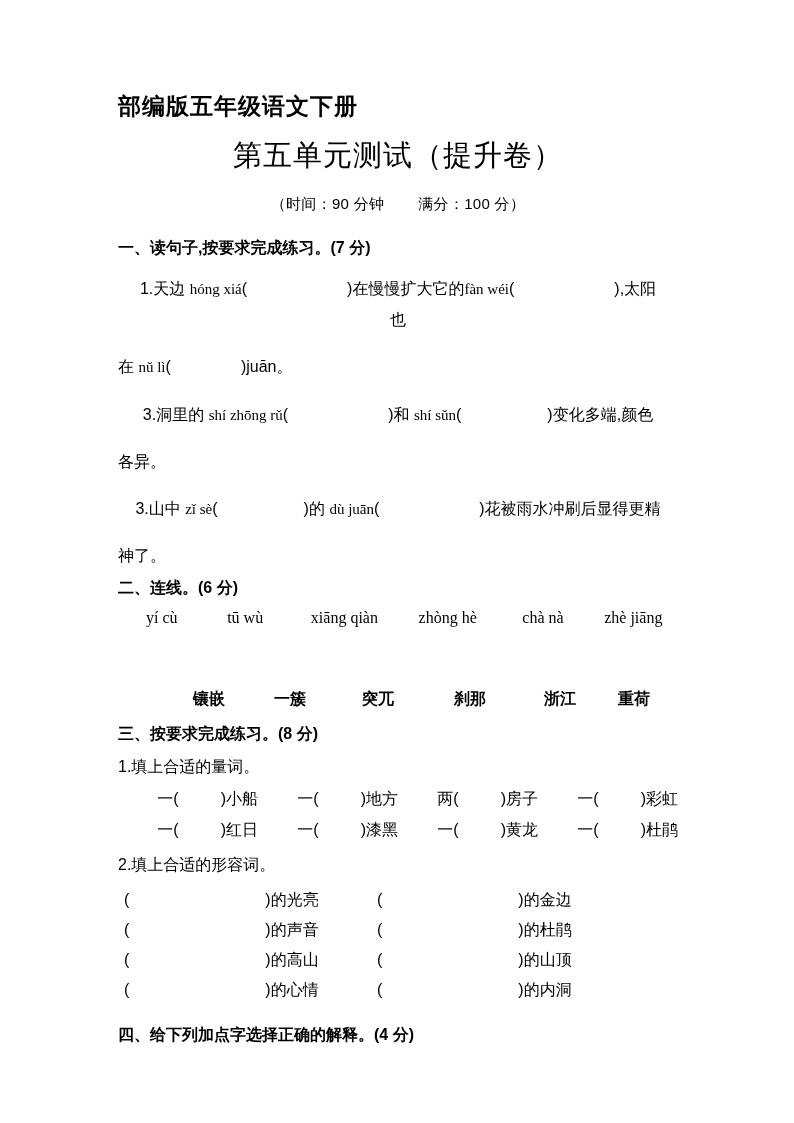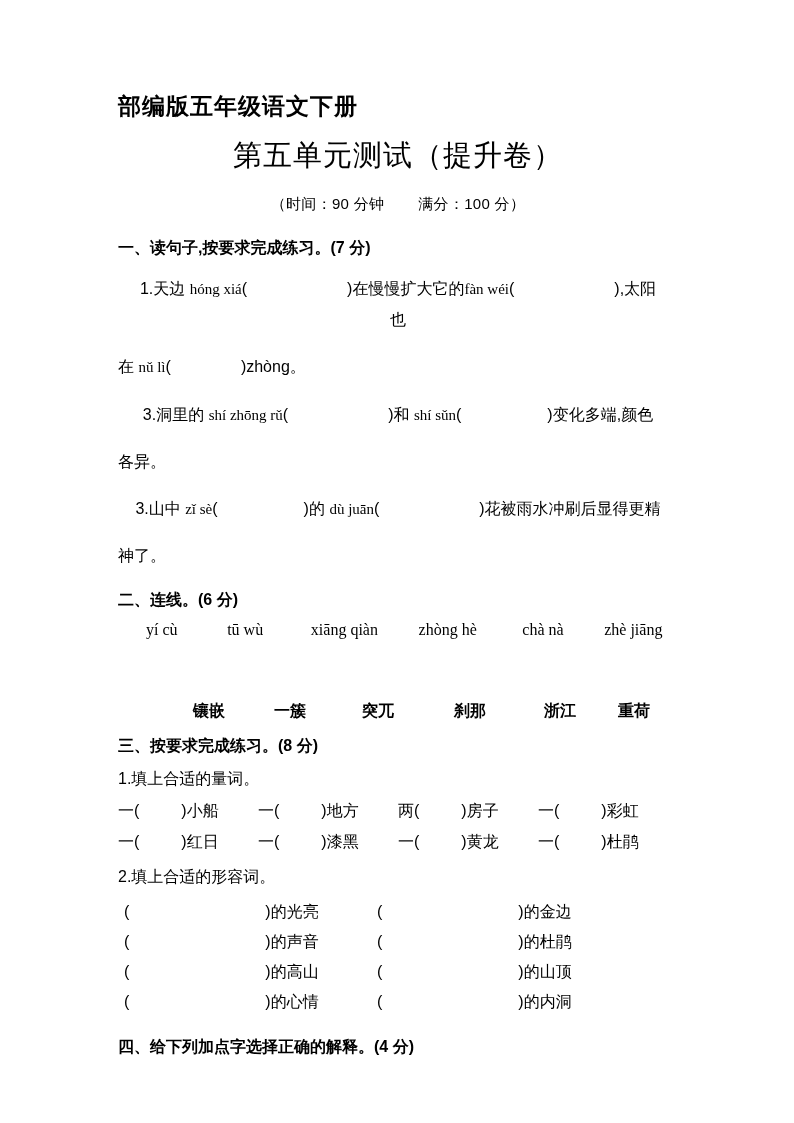--- a/index.html
+++ b/index.html
@@ -87,21 +87,21 @@
   }
   .blank-sm { display: inline-block; width: 70px; }
   .blank-md { display: inline-block; width: 86px; }
   .blank-lg { display: inline-block; width: 100px; }
 
   
   #section-one { margin-top: 24px; }
   #section-one .sec-heading { margin-bottom: 4px; }
 
   
-  #section-two { margin-top: 18px; }
+  #section-two { margin-top: 6px; }
   .match-row {
     display: flex;
     margin-top: 12px;
     white-space: nowrap;
   }
   .match-row.pinyin {
     font-family: "Liberation Serif", serif;
     font-size: 16px;
     padding-left: 6px;
   }
@@ -136,20 +136,21 @@
     font-size: 16px;
     margin: 0;
     padding-top: 12px;
     line-height: 1.5;
   }
   .mw-row {
     display: flex;
     font-size: 16px;
     margin-top: 10px;
     white-space: nowrap;
+    text-align: right;
   }
   .mw-row .cell { width: 140px; }
   .mw-row .paren-gap { display: inline-block; width: 42px; }
 
   .adj-grid {
     margin-top: 8px;
   }
   .adj-row {
     display: flex;
     font-size: 16px;
@@ -178,21 +179,21 @@
 
     <div id="section-one">
       <div class="sec-heading">
         <span>一、读句子,按要求完成练习。</span><span class="score">(7 分)</span>
       </div>
 
       <div class="q-para">
         <span>1.天边 </span><span class="py">hóng xiá</span>(<span class="blank-lg"></span>)<span>在慢慢扩大它的</span><span class="py">fàn wéi</span>(<span class="blank-lg"></span>)<span>,太阳也</span>
       </div>
       <div class="q-line">
-        <span>在 </span><span class="py">nǔ lì</span>(<span class="blank-sm"></span>)<span>zhòng。</span>
+        <span>在 </span><span class="py">nǔ lì</span>(<span class="blank-sm"></span>)<span>juān。</span>
       </div>
 
       <div class="q-para">
         <span>3.洞里的 </span><span class="py">shí zhōng rǔ</span>(<span class="blank-lg"></span>)<span>和 </span><span class="py">shí sǔn</span>(<span class="blank-md"></span>)<span>变化多端,颜色</span>
       </div>
       <div class="q-line">
         <span>各异。</span>
       </div>
 
       <div class="q-para">

